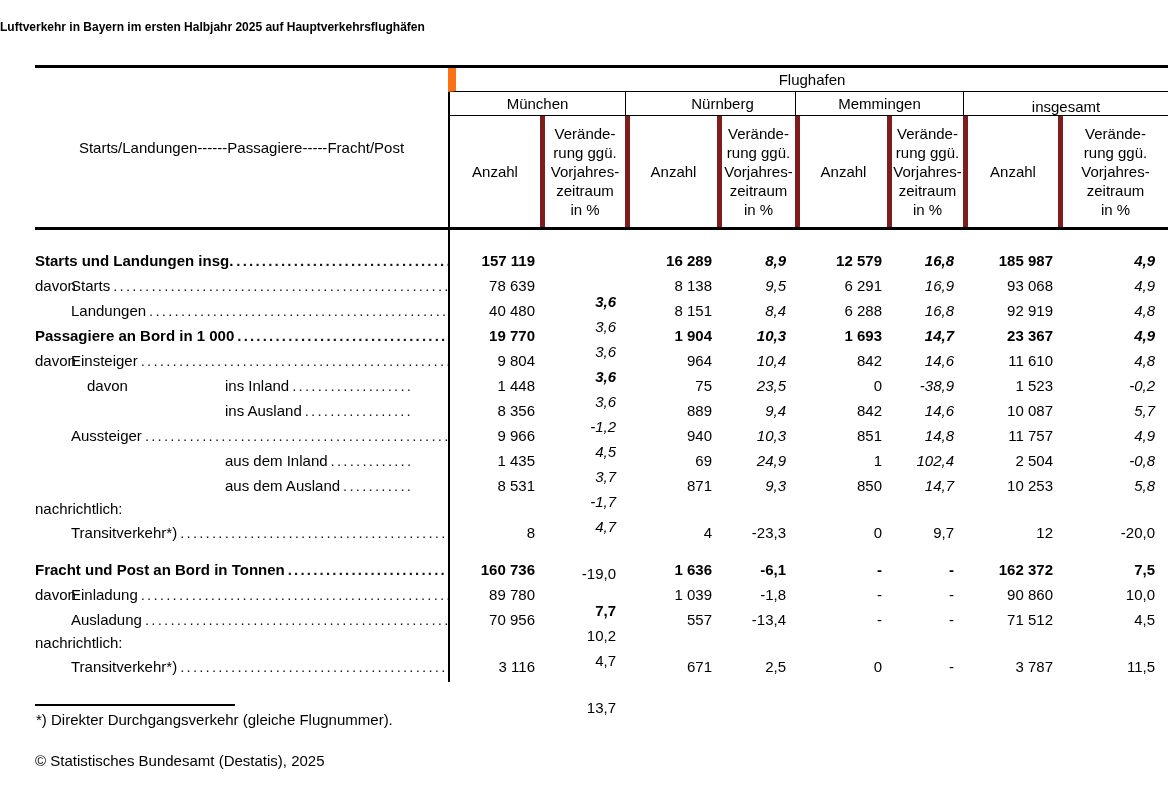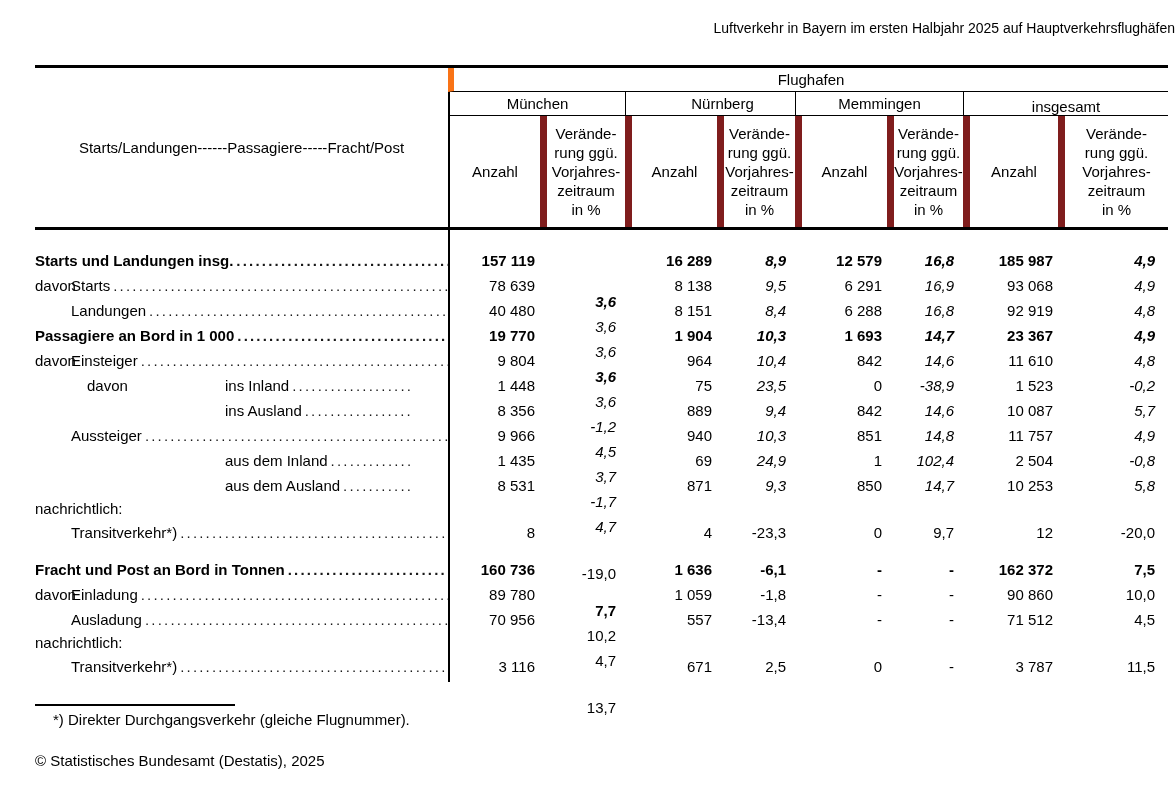--- a/index.html
+++ b/index.html
@@ -1,37 +1,37 @@
 <!DOCTYPE html>
 <html><head>
 <meta charset="utf-8">
 <style>
   html,body{margin:0;padding:0;background:#fff;}
   .page{position:relative;width:1175px;height:797px;background:#fff;color:#000;
         font-family:"Liberation Sans","DejaVu Sans",sans-serif;font-size:15px;overflow:hidden;}
-  .title{position:absolute;top:20px;left:0;width:100%;text-align:right;
-         font-weight:normal;font-size:14px;}
+  .title{position:absolute;top:20px;left:0;width:100%;text-align:left;
+         font-weight:bold;font-size:12px;}
 
   .tbl{position:absolute;left:35px;top:65px;width:1133px;}
 
   
   .thead{display:grid;
          grid-template-columns:413px 92px 85px 92px 78px 92px 76px 95px 110px;
          grid-template-rows:24px 24px 111px;
          border-top:3px solid #000;border-bottom:3px solid #000;}
   .thead .hcell{box-sizing:border-box;display:flex;align-items:center;justify-content:center;}
   .rowhead{grid-column:1;grid-row:1/4;flex-direction:row;line-height:20px;}
   .rowhead .dashline{line-height:16px;}
-  .flug{grid-column:2/10;grid-row:1;border-left:6px solid #f97316;border-bottom:1px solid #000;}
+  .flug{grid-column:2/10;grid-row:1;border-left:8px solid #f97316;border-bottom:1px solid #000;}
   .apt{grid-row:2;border-left:1px solid #000;border-bottom:1px solid #000;}
   .apt0{grid-column:2/4;border-left:2px solid #000;}
   .apt1{grid-column:4/6;padding-left:24px;}
   .apt2{grid-column:6/8;}
   .apt3{grid-column:8/10;padding-top:5px;box-sizing:border-box;text-align:center;}
-  .sub{grid-row:3;border-left:7px solid #7f1d1d;flex-direction:column;text-align:center;line-height:19px;}
+  .sub{grid-row:3;border-left:5px solid #7f1d1d;flex-direction:column;text-align:center;line-height:19px;}
   .s0{grid-column:2;border-left:2px solid #000;}
   .s1{grid-column:3;}.s2{grid-column:4;}.s3{grid-column:5;}
   .s4{grid-column:6;}.s5{grid-column:7;}.s6{grid-column:8;}.s7{grid-column:9;}
 
   
   .tbody{position:relative;width:1133px;height:452px;}
   .vline{position:absolute;left:413px;top:0;width:2px;height:452px;background:#000;}
   .row{display:flex;height:25px;line-height:25px;}
   .row.note-row{height:22px;line-height:22px;}
   .sp18{height:18px;}
@@ -50,21 +50,21 @@
   .cell{flex:none;box-sizing:border-box;white-space:nowrap;}
   .num{text-align:right;padding-right:5px;}
   .pct{text-align:right;padding-right:9px;}
   .cw0{width:92px;}.cw1{width:85px;margin-top:41px;}.cw2{width:92px;}.cw3{width:78px;}
   .cw4{width:92px;}.cw5{width:76px;}.cw6{width:95px;}.cw7{width:110px;padding-right:13px;}
   .b{font-weight:bold;}
   .i{font-style:italic;}
 
   
   .fnrule{position:absolute;left:35px;top:704px;width:200px;height:2px;background:#000;}
-  .fntext{position:absolute;left:53px;top:711px;}
+  .fntext{position:absolute;left:36px;top:711px;}
   .copy{position:absolute;left:35px;right:38px;top:752px;display:flex;justify-content:space-between;}
 </style>
 </head>
 <body>
 
 <div class="page">
 
   <div class="title">Luftverkehr in Bayern im ersten Halbjahr 2025 auf Hauptverkehrsflughäfen</div>
 
   <div class="tbl">
@@ -313,21 +313,21 @@
       </div>
 
       <div class="row">
         <div class="lbl">
             <span class="px0">davon</span>
             <span class="lab ind1">Einladung</span>
             <span class="leader"></span>
           </div>
         <div class="cell num cw0">89 780</div>
         <div class="cell pct cw1">10,2</div>
-        <div class="cell num cw2">1 059</div>
+        <div class="cell num cw2">1 039</div>
         <div class="cell pct cw3">-1,8</div>
         <div class="cell num cw4">-</div>
         <div class="cell pct cw5">-</div>
         <div class="cell num cw6">90 860</div>
         <div class="cell pct cw7">10,0</div>
       </div>
 
       <div class="row">
         <div class="lbl">
             <span class="lab ind1">Ausladung</span>

